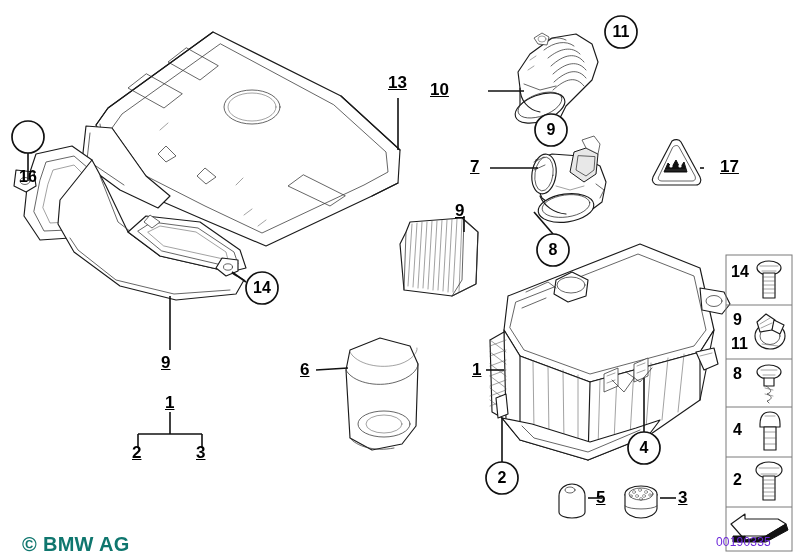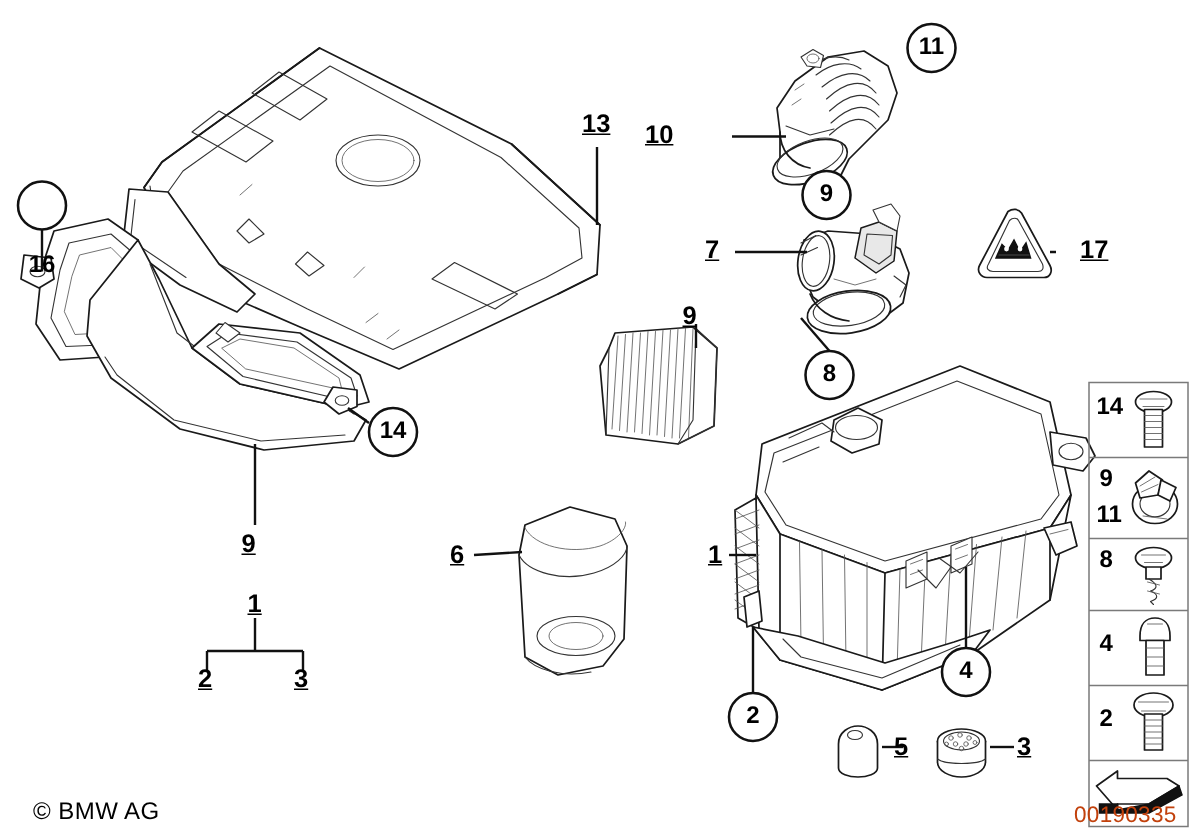--- a/index.html
+++ b/index.html
@@ -60,32 +60,32 @@
     font-size: 16px;
     color: #000;
     line-height: 1;
     white-space: nowrap;
   }
   #footer-copyright {
     position: absolute;
     left: 22px;
     top: 533px;
     font-family: "Liberation Sans", sans-serif;
-    font-weight: normal;
-    font-size: 16px;
-    color: #000000;
+    font-weight: bold;
+    font-size: 20px;
+    color: #0f766e;
     letter-spacing: 0.3px;
   }
   #diagram-number {
     position: absolute;
     left: 716px;
     top: 535px;
     font-family: "Liberation Sans", sans-serif;
-    font-size: 15px;
-    color: #c2410c;
+    font-size: 12px;
+    color: #6d28d9;
     letter-spacing: 0.2px;
   }
 </style>
 </head>
 <body>
 
 <div id="page">
 
   <svg class="layer" viewBox="0 0 799 559">
 

